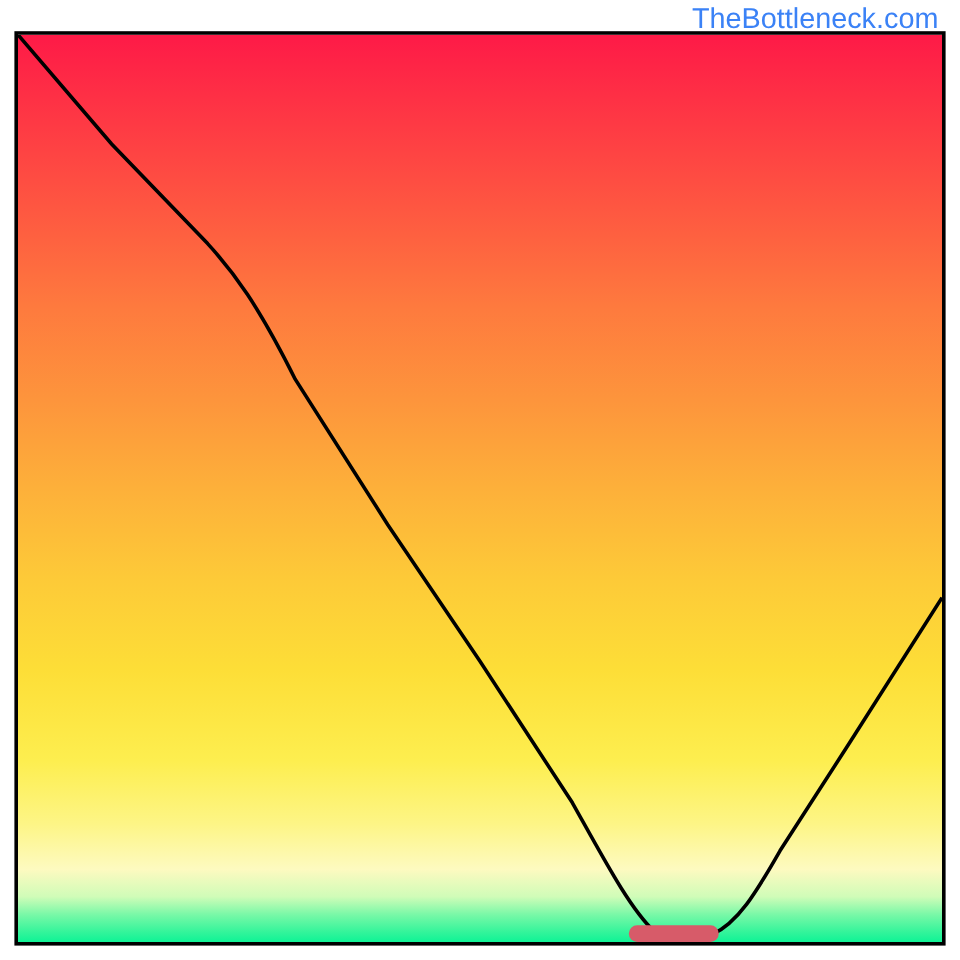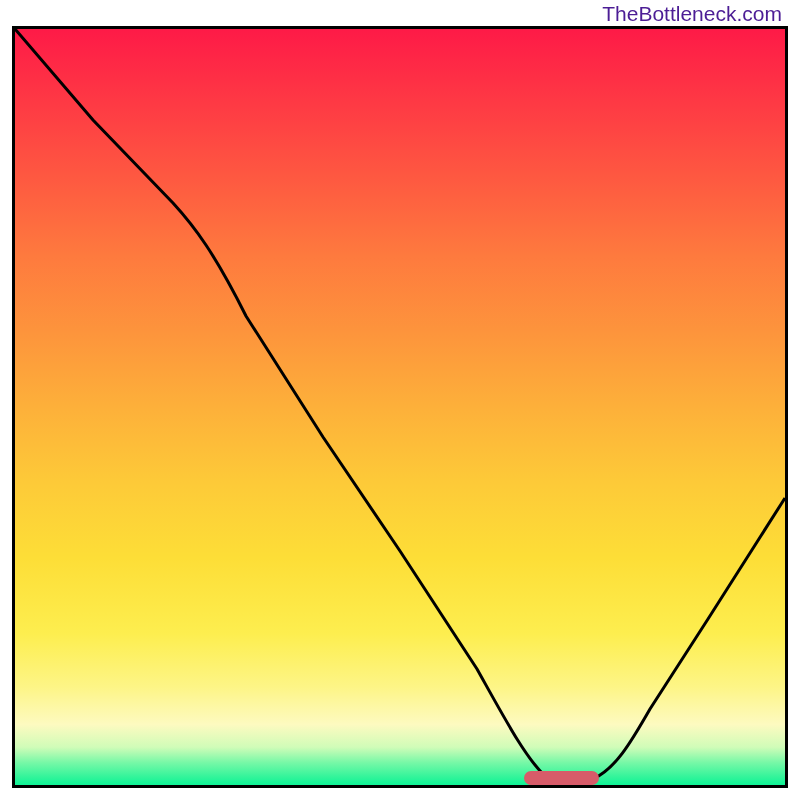--- a/index.html
+++ b/index.html
@@ -8,22 +8,22 @@
     width: 800px;
     height: 800px;
     background: #ffffff;
     position: relative;
     font-family: Arial, sans-serif;
   }
   .watermark {
     position: absolute;
     top: 2px;
     right: 18px;
-    font-size: 21px;
-    color: #4c1d95;
+    font-size: 24px;
+    color: #3b82f6;
     font-weight: normal;
   }
   .chart-container {
     position: absolute;
     left: 12px;
     top: 26px;
     width: 776px;
     height: 762px;
     border: 3px solid #000;
     box-sizing: border-box;

